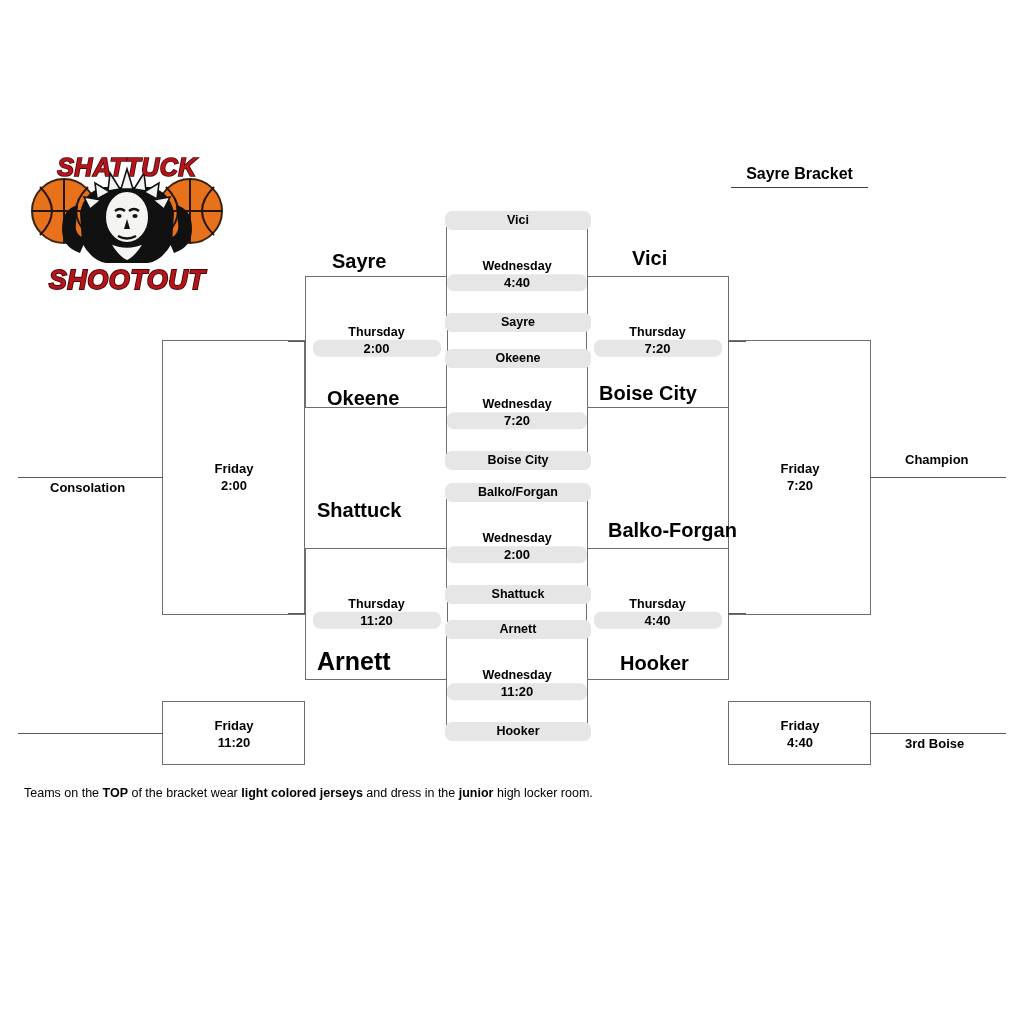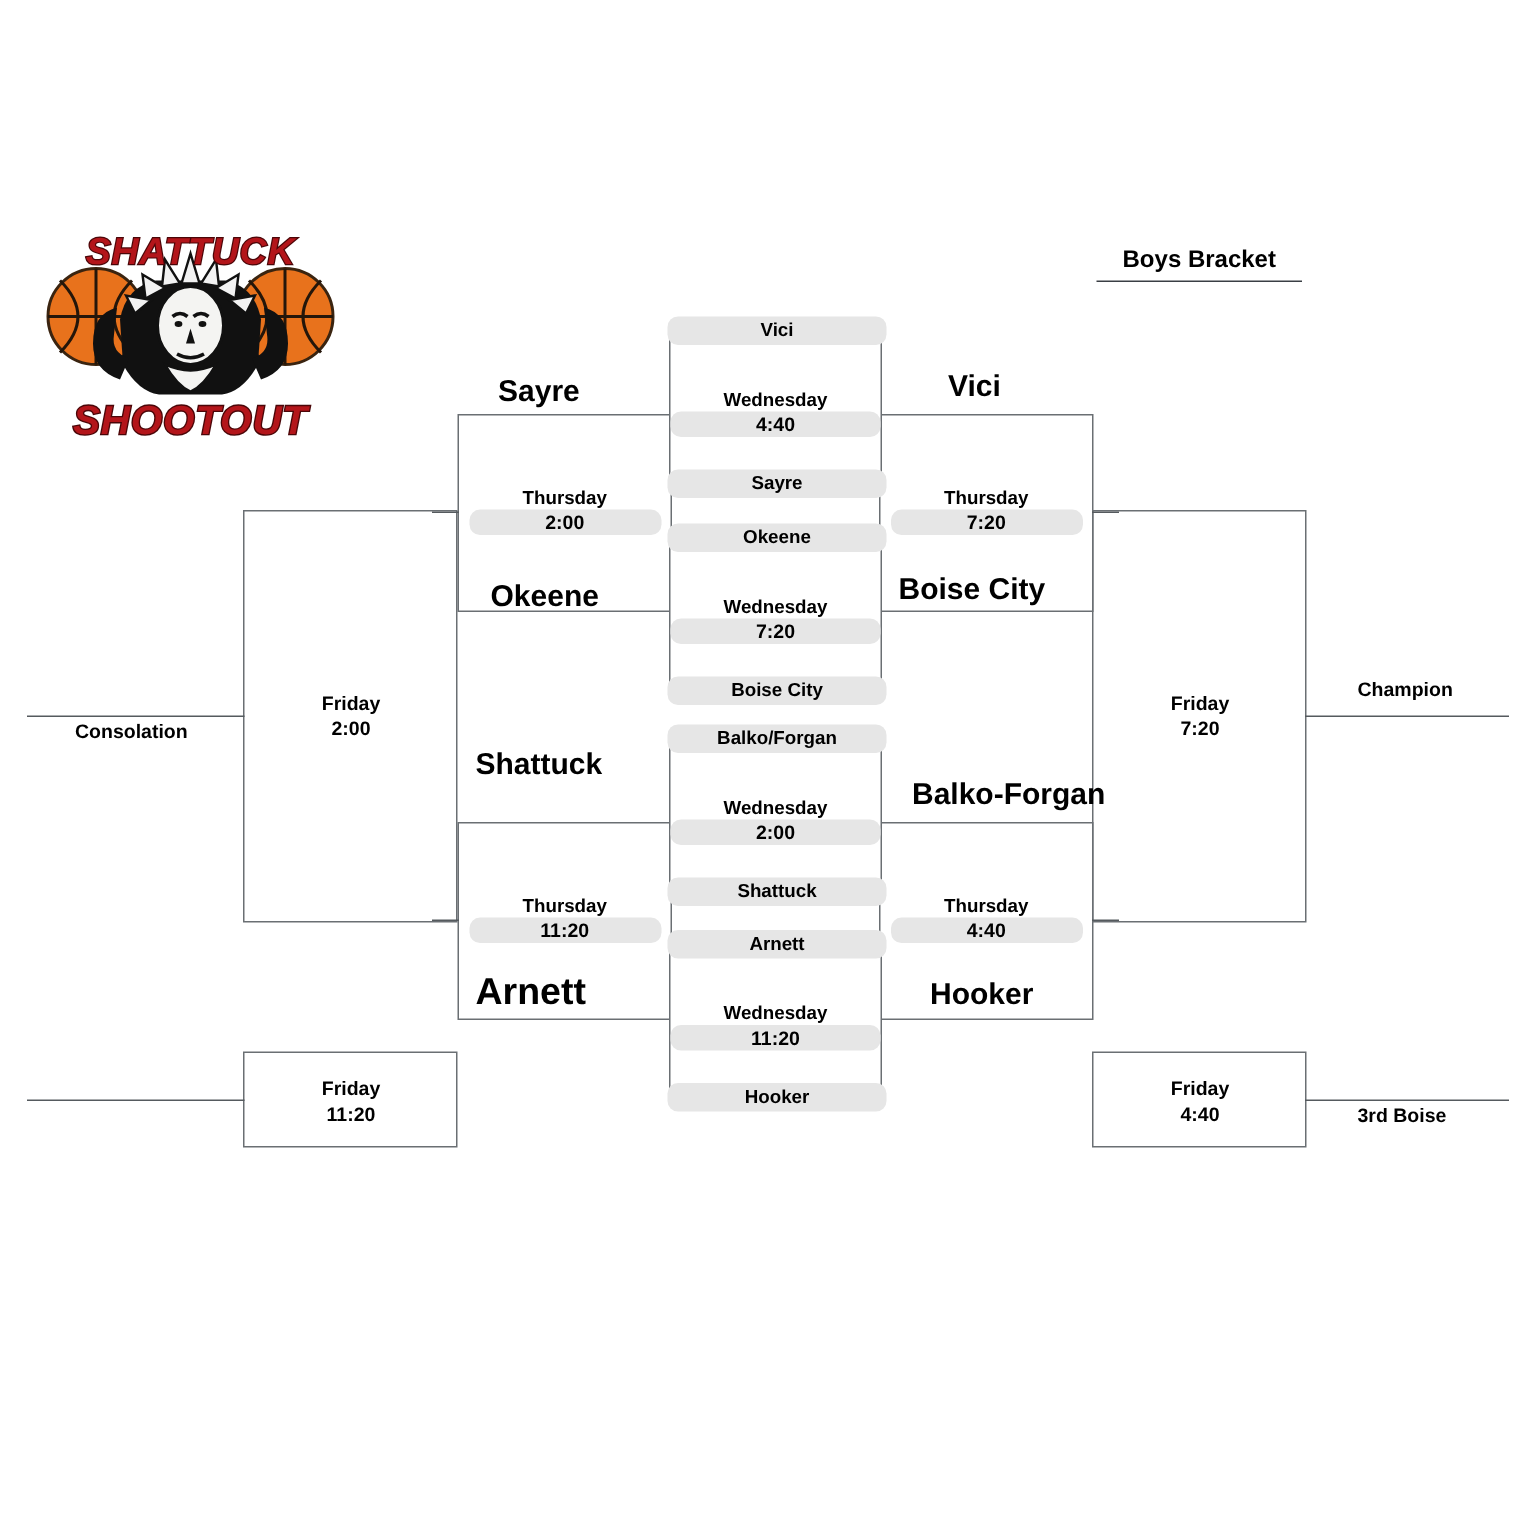--- a/index.html
+++ b/index.html
@@ -224,21 +224,21 @@
         <path d="M96 93 q9 5 18 0" stroke="#111111" stroke-width="2.4" fill="none"></path>
         <path d="M88 100 q8 14 17 18 q9 -4 17 -18 q-17 8 -34 0 Z" fill="#f4f4f2" stroke="#111111" stroke-width="1.6"></path>
       </g>
 
       <text x="105" y="33" text-anchor="middle" font-family="Liberation Sans, sans-serif" font-size="25" font-weight="bold" font-style="italic" fill="#b3151a" stroke="#4a0608" stroke-width="1.6" paint-order="stroke" letter-spacing="0.5">SHATTUCK</text>
 
       <text x="105" y="146" text-anchor="middle" font-family="Liberation Sans, sans-serif" font-size="27" font-weight="bold" font-style="italic" fill="#b3151a" stroke="#4a0608" stroke-width="1.8" paint-order="stroke" letter-spacing="0.5">SHOOTOUT</text>
     </svg>
   </div>
 
-  <div class="bracket-kind" style="left:731px; top:165px; width:137px;">Boys Bracket</div>
+  <div class="bracket-kind" style="left:731px; top:165px; width:137px;">Sayre Bracket</div>
 
   <div class="boxline" style="left:162px; top:340px; width:143px; height:275px;"></div>
   <div class="hline" style="left:18px; top:477px; width:145px;"></div>
   <div class="slabel" style="left:50px; top:480px;">Consolation</div>
   <div class="ftime" style="left:175px; top:460px; width:118px;">
     <span>Friday</span><br>
     <span>2:00</span>
   </div>
 
   <div class="boxline" style="left:728px; top:340px; width:143px; height:275px;"></div>
@@ -353,14 +353,17 @@
     </div>
     <div class="mid">
       <span class="day">Wednesday</span>
       <span class="time"><span>11:20</span></span>
     </div>
     <div class="slot slot-bot">
       <span class="chip">Hooker</span>
     </div>
   </div>
 
+  <div class="footnote" style="left:24px; top:785px;">
+    <span>Teams on the </span><b>TOP</b><span> of the bracket wear </span><b>light colored jerseys</b><span> and dress in the </span><b>junior</b><span> high locker room.</span>
+  </div>
 
 </div>
 
 </body></html>

